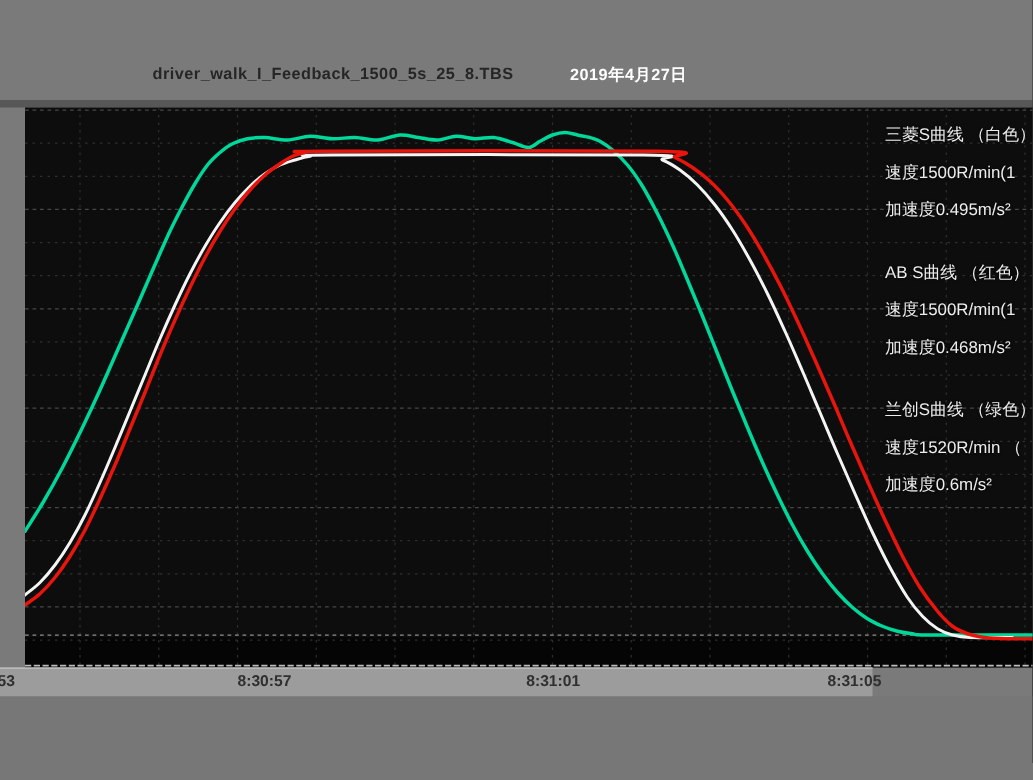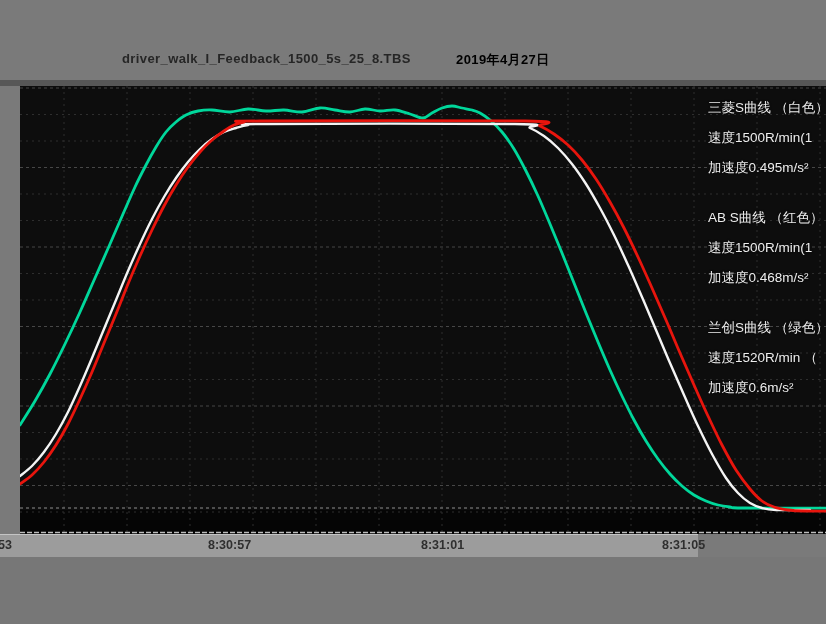--- a/index.html
+++ b/index.html
@@ -4,21 +4,21 @@
 <style>
   html,body{margin:0;padding:0;}
   body{
     width:826px;height:624px;overflow:hidden;position:relative;
     background:#7a7a7a;
     font-family:"Liberation Sans","DejaVu Sans",sans-serif;
   }
   .header{position:absolute;left:0;top:0;width:826px;height:80px;background:#7a7a7a;}
   .title-row{position:absolute;top:51px;left:0;width:826px;height:18px;padding-left:22px;}
   .chart-title{position:absolute;left:122px;top:0;font-size:13px;font-weight:700;color:#262626;letter-spacing:.4px;white-space:nowrap;}
-  .chart-date{position:absolute;left:456px;top:0;font-size:13px;font-weight:700;color:#000000;letter-spacing:.4px;white-space:nowrap;}
+  .chart-date{position:absolute;left:456px;top:0;font-size:13px;font-weight:700;color:#ffffff;letter-spacing:.4px;white-space:nowrap;}
   .dark-strip{position:absolute;left:0;top:80px;width:826px;height:6px;background:#575757;}
   .plot{position:absolute;left:0;top:86px;width:826px;height:448px;background:#0d0d0d;margin-left:20px;}
   .plot svg{position:absolute;left:0;top:0;overflow:hidden;}
   .legend{position:absolute;left:688px;top:0;width:140px;}
   .legend-block{position:absolute;left:0;width:200px;}
   .legend-line{font-size:13.5px;line-height:30px;color:#ededed;white-space:nowrap;text-shadow:0 0 2px rgba(0,0,0,.8);}
   .xaxis{position:absolute;left:0;top:534px;width:698px;height:23px;background:#9c9c9c;border-top:1px solid #c4c4c4;}
   .xtick{position:absolute;top:3px;font-size:12.5px;font-weight:700;color:#2f2f2f;white-space:nowrap;}
   .footer{position:absolute;left:0;top:557px;width:826px;height:67px;background:#777777;}
 </style>
@@ -88,18 +88,18 @@
     <div class="legend-block" style="top:227px">
       <div class="legend-line">兰创S曲线 （绿色）</div>
       <div class="legend-line">速度1520R/min （</div>
       <div class="legend-line">加速度0.6m/s²</div>
     </div>
   </div>
 </div>
 
 <div class="xaxis">
   <span class="xtick" style="left:-2px">53</span>
-  <span class="xtick" style="left:208px">8:30:57</span>
+  <span class="xtick" style="left:190px">8:30:57</span>
   <span class="xtick" style="left:421px">8:31:01</span>
   <span class="xtick" style="left:662px">8:31:05</span>
 </div>
 
 <div class="footer"></div>
 
 </body></html>

